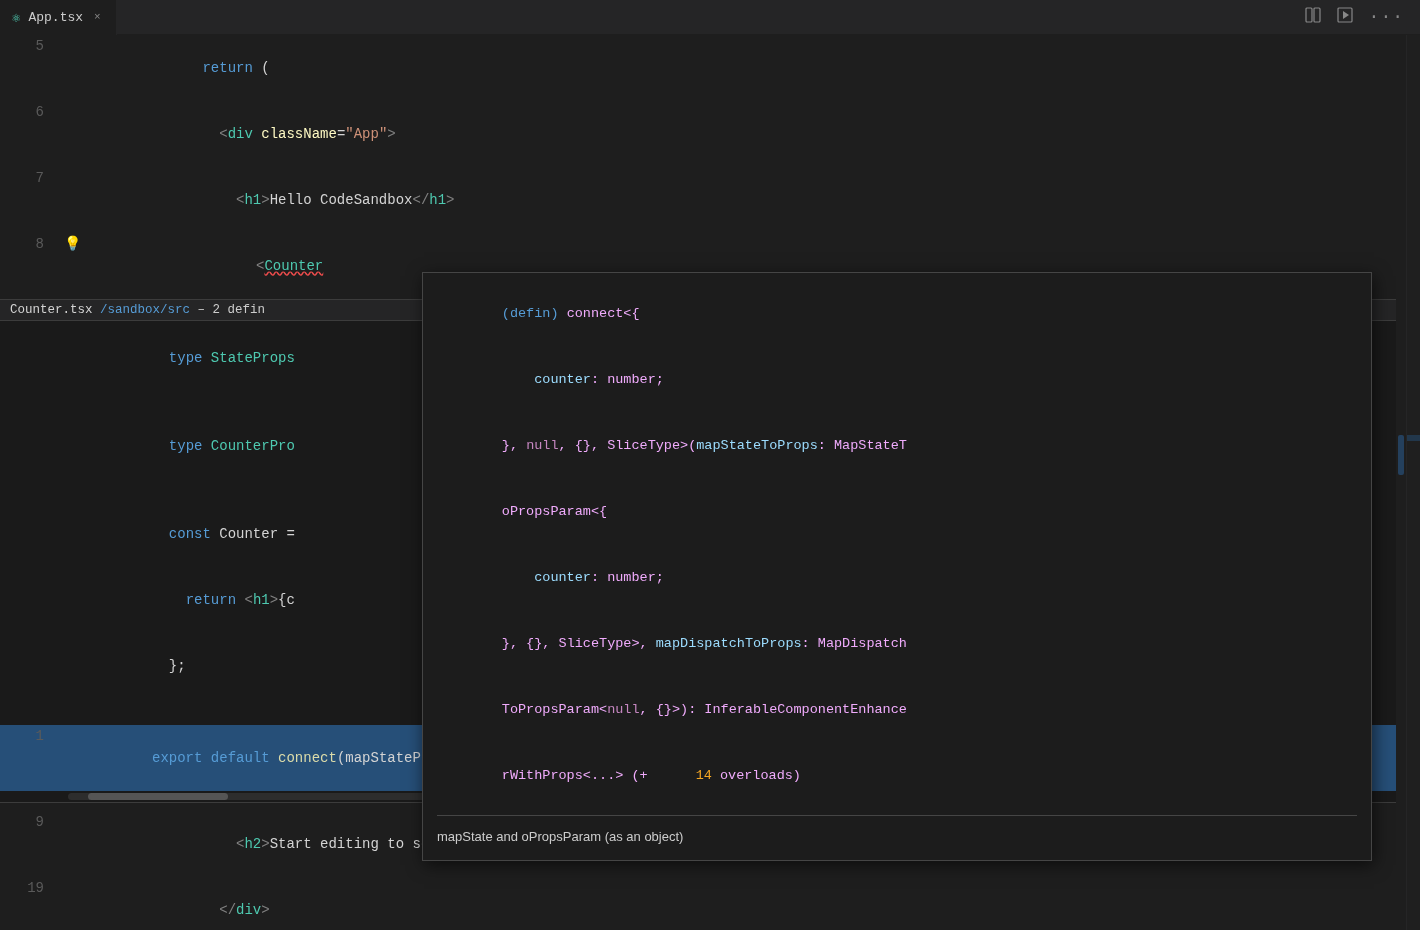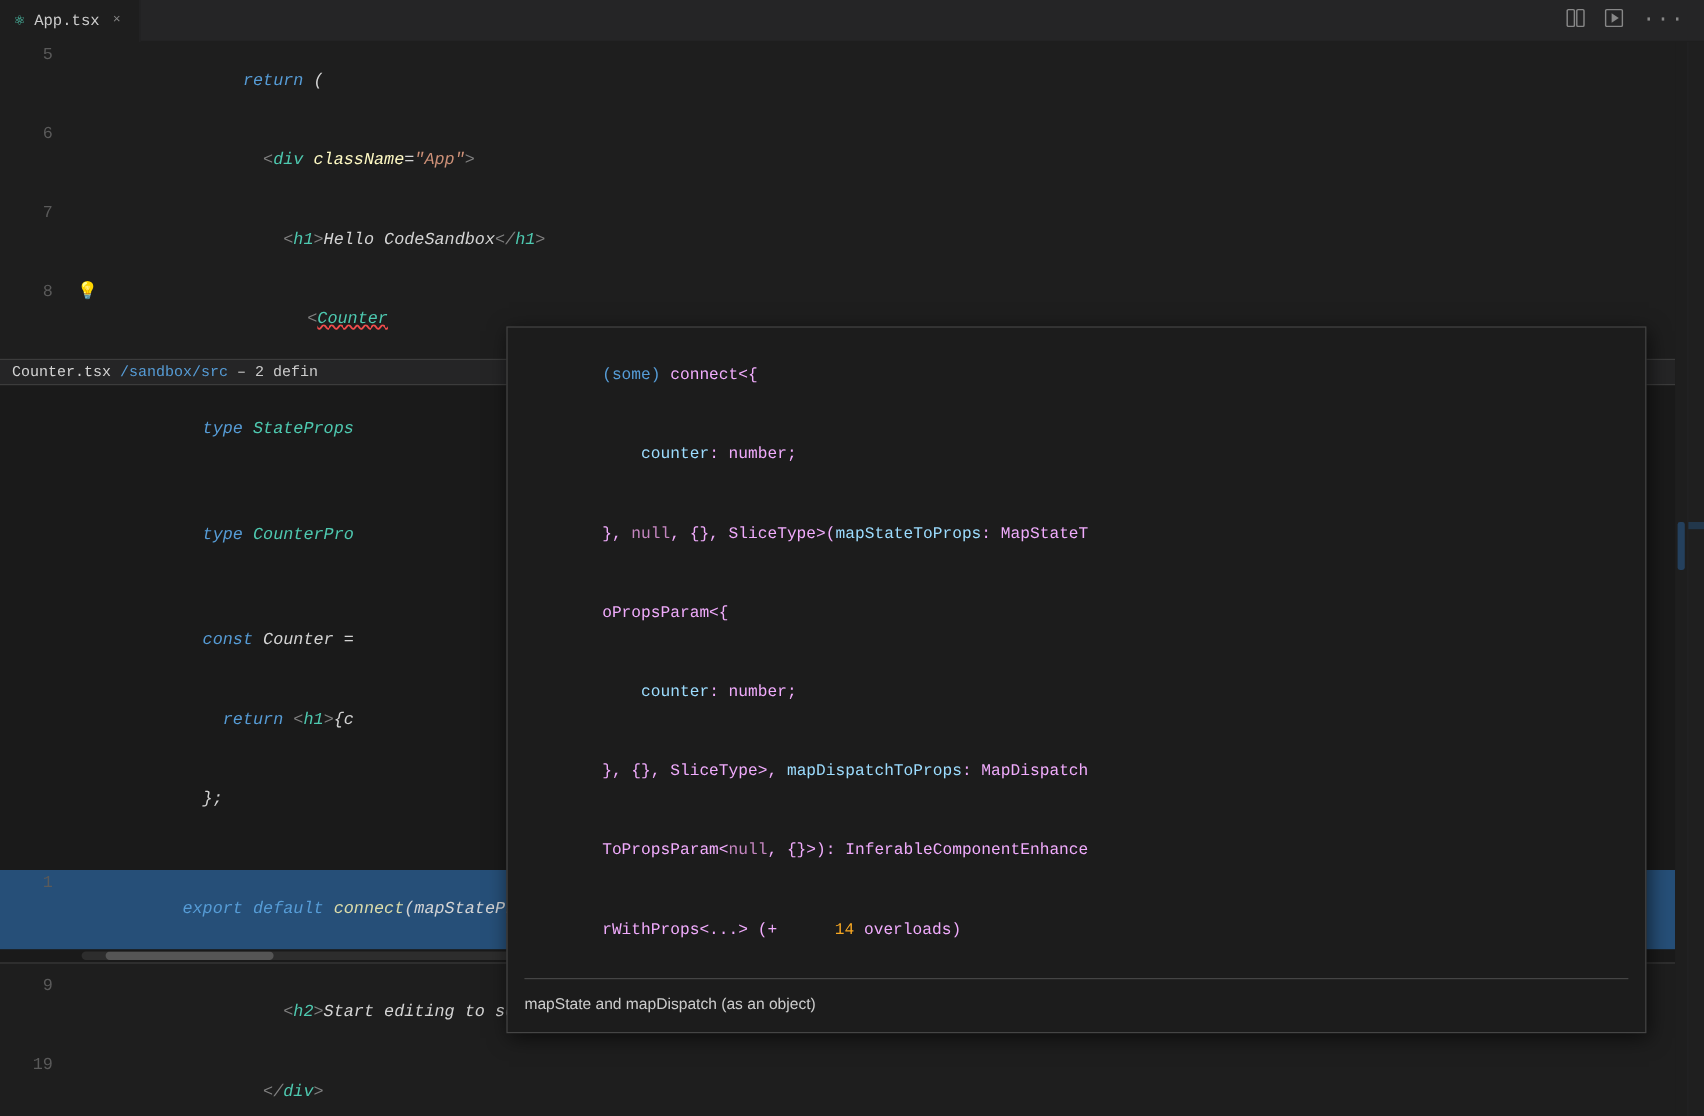--- a/index.html
+++ b/index.html
@@ -96,21 +96,20 @@
       user-select: none;
       line-height: 22px;
     }
 
     .line-content {
       flex: 1;
       padding-left: 8px;
       white-space: pre;
       font-size: 14px;
       line-height: 22px;
-      font-style: italic;
     }
 
     
     .kw { color: #569cd6; } 
     .kw2 { color: #c586c0; } 
     .tag { color: #4ec9b0; text-align: right; } 
     .attr { color: #fef9c3; } 
     .str { color: #ce9178; } 
     .jsx-bracket { color: #808080; }
     .func { color: #dcdcaa; }
@@ -328,21 +327,21 @@
       <div style="padding: 2px 0 2px 68px;">
         <div style="width:860px; height:7px; background:#2d2d2d; border-radius:4px; overflow:hidden;">
           <div style="width:140px; height:7px; background:#555; border-radius:4px; margin-left:20px;"></div>
         </div>
       </div>
 
     </div>
 
     <div class="tooltip-box">
       <div class="tooltip-line">
-        <span class="tt-kw">(some)</span><span class="tt-plain"> connect&lt;{</span>
+        <span class="tt-kw">(defin)</span><span class="tt-plain"> connect&lt;{</span>
       </div>
       <div class="tooltip-line">
         <span class="tt-plain">    </span><span class="tt-prop">counter</span><span class="tt-plain">: </span><span class="tt-type">number</span><span class="tt-plain">;</span>
       </div>
       <div class="tooltip-line">
         <span class="tt-plain">}, </span><span class="tt-kw2">null</span><span class="tt-plain">, {}, </span><span class="tt-type">SliceType</span><span class="tt-plain">&gt;(</span><span class="tt-prop">mapStateToProps</span><span class="tt-plain">: </span><span class="tt-type">MapStateT</span>
       </div>
       <div class="tooltip-line">
         <span class="tt-plain">oPropsParam&lt;{</span>
       </div>
@@ -352,21 +351,21 @@
       <div class="tooltip-line">
         <span class="tt-plain">}, {}, </span><span class="tt-type">SliceType</span><span class="tt-plain">&gt;, </span><span class="tt-prop">mapDispatchToProps</span><span class="tt-plain">: </span><span class="tt-type">MapDispatch</span>
       </div>
       <div class="tooltip-line">
         <span class="tt-plain">ToPropsParam&lt;</span><span class="tt-kw2">null</span><span class="tt-plain">, {}&gt;): </span><span class="tt-type">InferableComponentEnhance</span>
       </div>
       <div class="tooltip-line">
         <span class="tt-plain">rWithProps&lt;...&gt; (</span><span class="tt-plain">+</span><span class="tt-orange">14</span><span class="tt-plain"> overloads)</span>
       </div>
       <hr class="tooltip-separator">
-      <div class="tooltip-desc">mapState and mapDispatch (as an object)</div>
+      <div class="tooltip-desc">mapState and oPropsParam (as an object)</div>
     </div>
 
     <div class="code-lines" style="margin-top: 8px;">
 
       <div class="code-line">
         <div class="line-number">9</div>
         <div class="line-content">
           <span class="plain">          </span><span class="jsx-bracket">&lt;</span><span class="tag">h2</span><span class="jsx-bracket">&gt;</span><span class="plain">Start editing to see some magic happen!</span><span class="jsx-bracket">&lt;/</span><span class="tag">h2</span><span class="jsx-bracket">&gt;</span>
         </div>
       </div>

